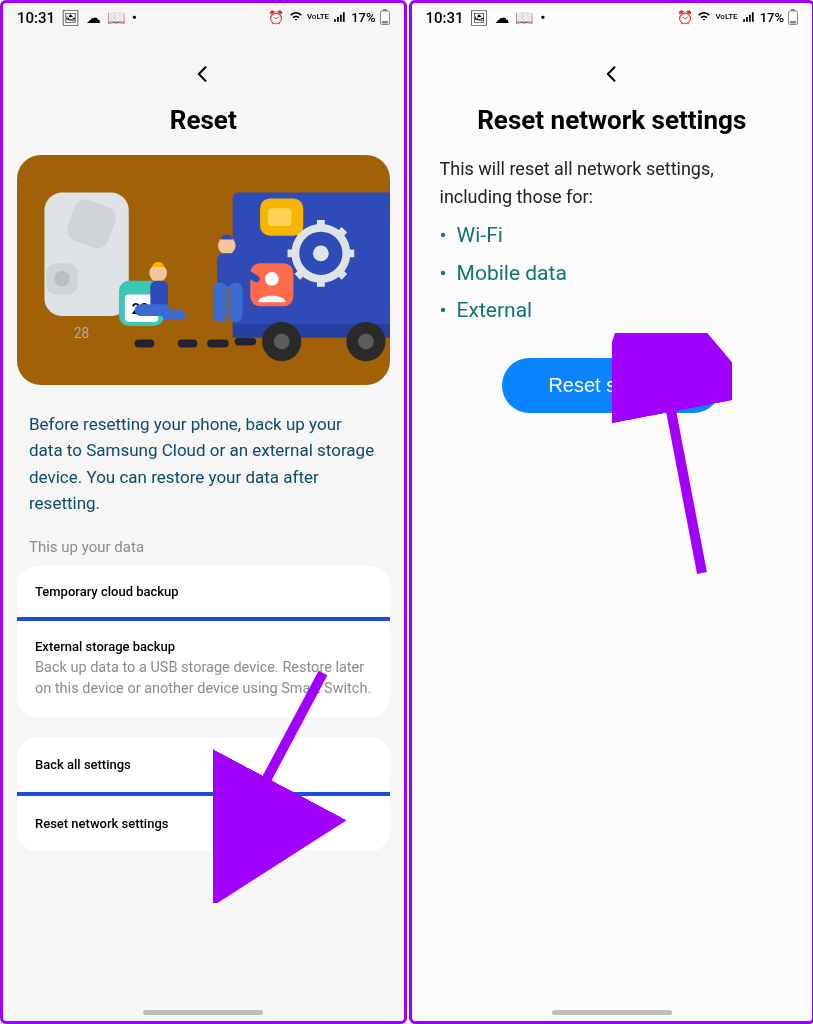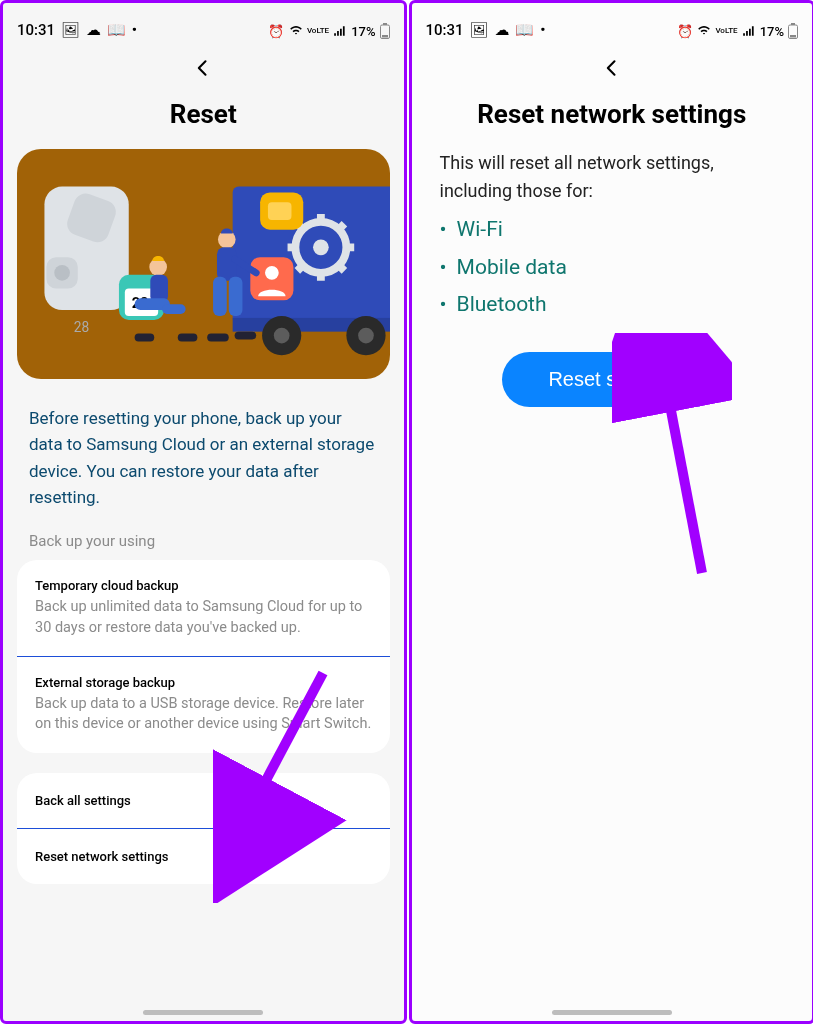--- a/index.html
+++ b/index.html
@@ -18,26 +18,27 @@
       border: 3px solid #9b00ff;
       border-radius: 6px;
       background: #f6f6f6;
       overflow: hidden;
     }
     .phone + .phone { margin-left: 2px; }
 
     
     .statusbar {
       display: flex;
-      align-items: flex-end;
+      align-items: flex-start;
       height: 36px;
       padding: 0 14px;
       font-size: 15px;
       font-weight: 500;
       color: #000;
+      margin-top: 6px;
     }
     .statusbar .sb-left { display: flex; align-items: center; gap: 6px; }
     .statusbar .sb-spacer { flex: 1; }
     .statusbar .sb-right { display: flex; align-items: center; gap: 4px; font-size: 13px; }
     .sb-ic { display: inline-flex; align-items: center; }
 
     
     .header {
       display: flex;
       align-items: center;
@@ -79,21 +80,21 @@
     .list {
       margin: 0 14px;
       background: #fff;
       border-radius: 20px;
       overflow: hidden;
     }
     .list-item {
       padding: 18px 18px 18px 18px;
       cursor: pointer;
     }
-    .list-item + .list-item { border-top: 1px solid #1d4ed8; }
+    .list-item + .list-item { border-top: 4px solid #1d4ed8; }
     .li-title { font-size: 13px; color: #000; font-weight: 500; }
     .li-sub   { font-size: 14.5px; color: #8b8b8b; line-height: 1.4; margin-top: 4px; }
 
     .list.simple .list-item { padding: 20px 18px; }
     .gap { height: 20px; }
 
     
     .desc {
       padding: 4px 28px 0 28px;
       font-size: 18px; line-height: 1.55; color: #222;
@@ -229,26 +230,25 @@
       <rect x="204" y="98" width="20" height="34" rx="7" fill="#2f4bb8"></rect>
       <rect x="200" y="128" width="14" height="40" rx="6" fill="#3a6bd0"></rect>
       <rect x="216" y="128" width="14" height="40" rx="6" fill="#3a6bd0"></rect>
       <rect x="194" y="186" width="22" height="8" rx="4" fill="#223"></rect>
       <rect x="222" y="184" width="22" height="8" rx="4" fill="#223"></rect>
       <line x1="222" y1="110" x2="244" y2="124" stroke="#2f4bb8" stroke-width="7" stroke-linecap="round"></line>
     </svg>
   </div>
 
   <div class="intro-text">Before resetting your phone, back up your data to Samsung Cloud or an external storage device. You can restore your data after resetting.</div>
-  <div class="section-label">Back up your using</div>
+  <div class="section-label">This up your data</div>
 
   <div class="list">
     <div class="list-item">
       <div class="li-title">Temporary cloud backup</div>
-      <div class="li-sub">Back up unlimited data to Samsung Cloud for up to 30 days or restore data you've backed up.</div>
     </div>
     <div class="list-item">
       <div class="li-title">External storage backup</div>
       <div class="li-sub">Back up data to a USB storage device. Restore later on this device or another device using Smart Switch.</div>
     </div>
   </div>
 
   <div class="gap"></div>
 
   <div class="list simple">
@@ -322,21 +322,21 @@
     <div class="b-row">
         <span class="b-dot"></span>
         <span>Wi-Fi</span>
       </div>
     <div class="b-row">
         <span class="b-dot"></span>
         <span>Mobile data</span>
       </div>
     <div class="b-row">
         <span class="b-dot"></span>
-        <span>Bluetooth</span>
+        <span>External</span>
       </div>
   </div>
 
   <button class="cta">Reset settings</button>
 
   <svg class="arrow" style="left:200px; top:330px;" width="120" height="260">
     <defs>
         <marker id="ahR" markerWidth="18" markerHeight="18" refX="6" refY="9" orient="auto">
           <path d="M0,0 L0,18 L16,9 z" fill="#a100ff"></path>
         </marker>

